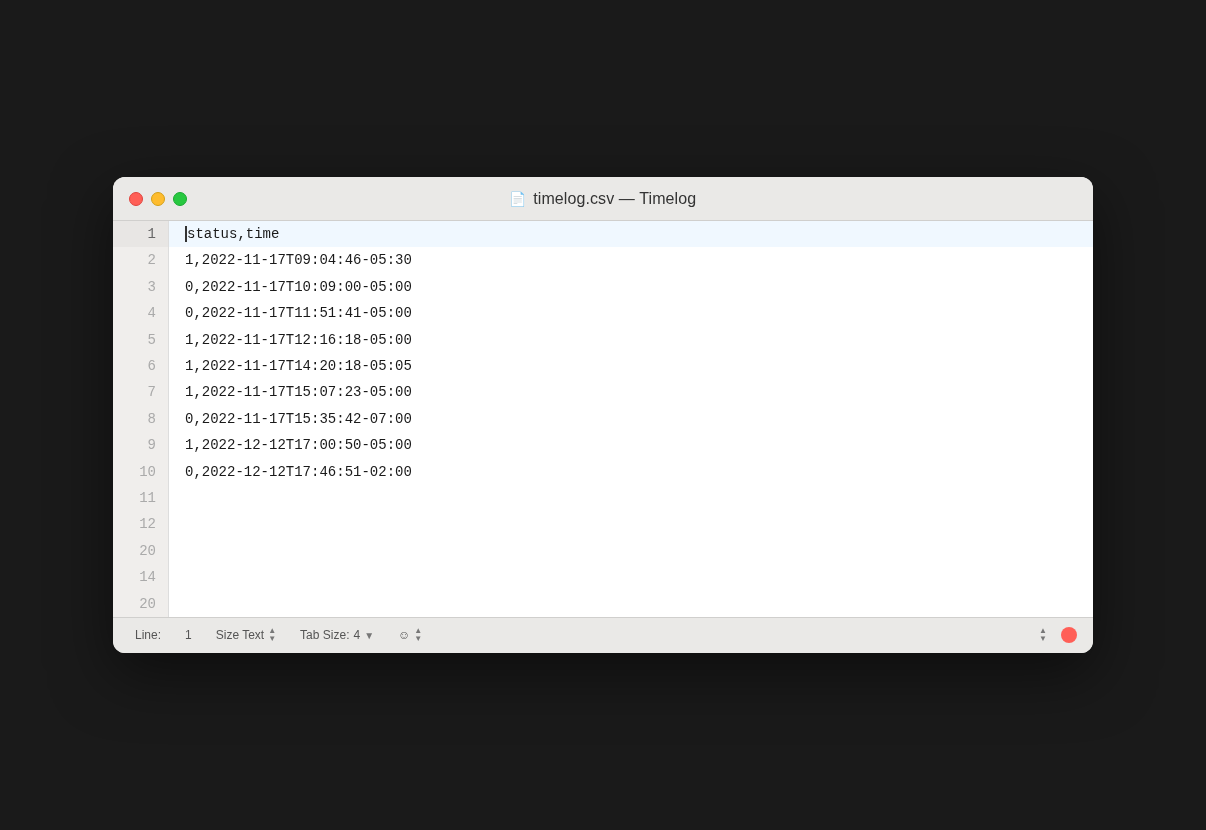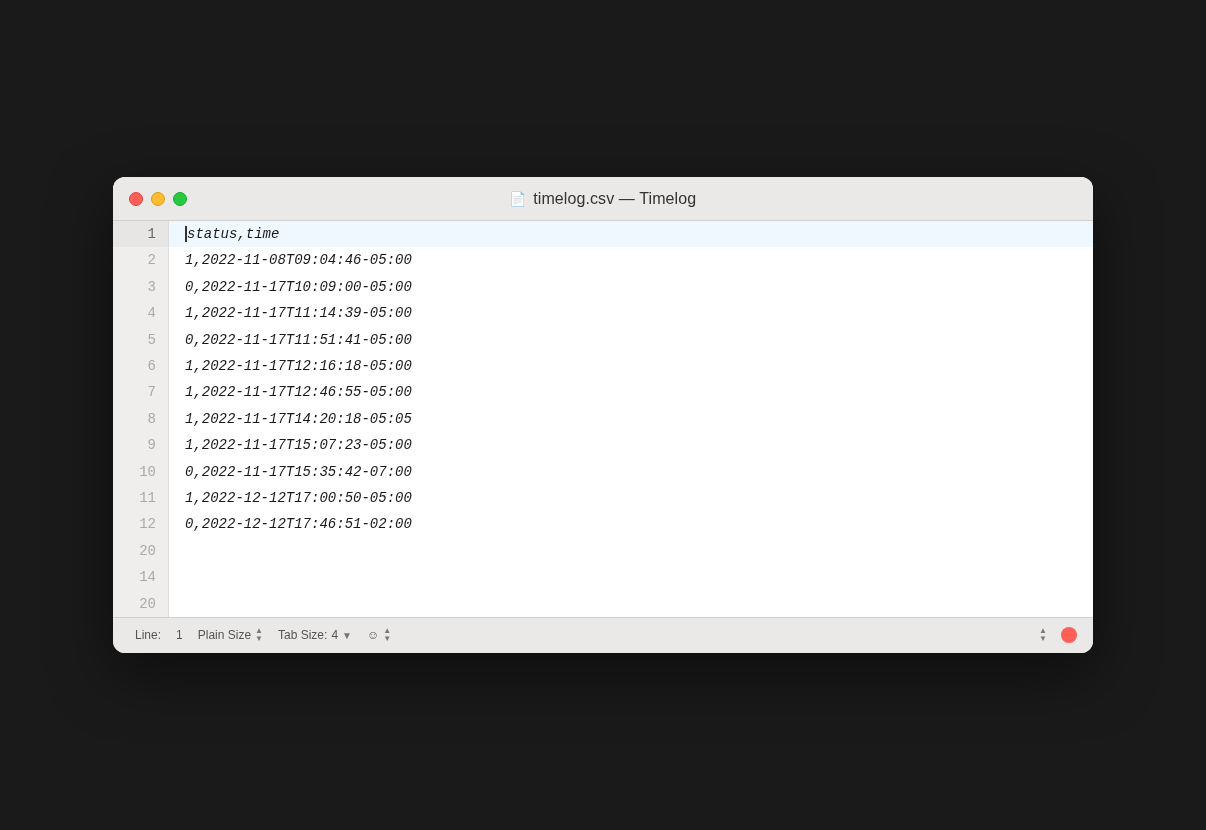--- a/index.html
+++ b/index.html
@@ -123,21 +123,20 @@
 
     .code-area {
       flex: 1;
       padding: 0;
       overflow: auto;
     }
 
     .code-lines {
       display: flex;
       flex-direction: column;
-      font-style: italic;
     }
 
     .code-line {
       font-family: 'SF Mono', 'Menlo', 'Monaco', 'Courier New', monospace;
       font-size: 14px;
       color: #1a1a1a;
       padding: 2px 16px;
       line-height: 1.6;
       min-height: 26px;
       display: flex;
@@ -164,21 +163,21 @@
       50% { opacity: 0; }
     }
 
     .statusbar {
       background: #eae9e7;
       border-top: 1px solid #d0cfcd;
       padding: 0 16px;
       height: 36px;
       display: flex;
       align-items: center;
-      gap: 3px;
+      gap: 12px;
     }
 
     .status-item {
       font-size: 12px;
       color: #555;
       display: flex;
       align-items: center;
       gap: 4px;
       padding: 2px 6px;
       border-radius: 4px;
@@ -250,45 +249,43 @@
         <div class="line-number">11</div>
         <div class="line-number">12</div>
         <div class="line-number">20</div>
         <div class="line-number">14</div>
         <div class="line-number">20</div>
       </div>
 
     <div class="code-area">
       <div class="code-lines" id="code-lines-container">
           <div class="code-line active"><span class="cursor"></span>status,time</div>
-          <div class="code-line">1,2022-11-08T09:04:46-05:00</div>
+          <div class="code-line">1,2022-11-17T09:04:46-05:30</div>
           <div class="code-line">0,2022-11-17T10:09:00-05:00</div>
-          <div class="code-line">1,2022-11-17T11:14:39-05:00</div>
           <div class="code-line">0,2022-11-17T11:51:41-05:00</div>
           <div class="code-line">1,2022-11-17T12:16:18-05:00</div>
-          <div class="code-line">1,2022-11-17T12:46:55-05:00</div>
           <div class="code-line">1,2022-11-17T14:20:18-05:05</div>
           <div class="code-line">1,2022-11-17T15:07:23-05:00</div>
           <div class="code-line">0,2022-11-17T15:35:42-07:00</div>
           <div class="code-line">1,2022-12-12T17:00:50-05:00</div>
           <div class="code-line">0,2022-12-12T17:46:51-02:00</div>
         </div>
     </div>
   </div>
 
   <div class="statusbar">
     <div class="status-item">
       <span>Line:</span>
     </div>
     <div class="status-item">
       <span>1</span>
     </div>
 
     <div class="status-item clickable">
-      <span>Plain Size</span>
+      <span>Size Text</span>
       <span class="up-down-arrows">
         <span>▲</span>
           <span>▼</span>
       </span>
     </div>
 
     <div class="status-item clickable">
       <span>Tab Size:</span>
       <span>4</span>
       <span class="chevron-icon">▼</span>

